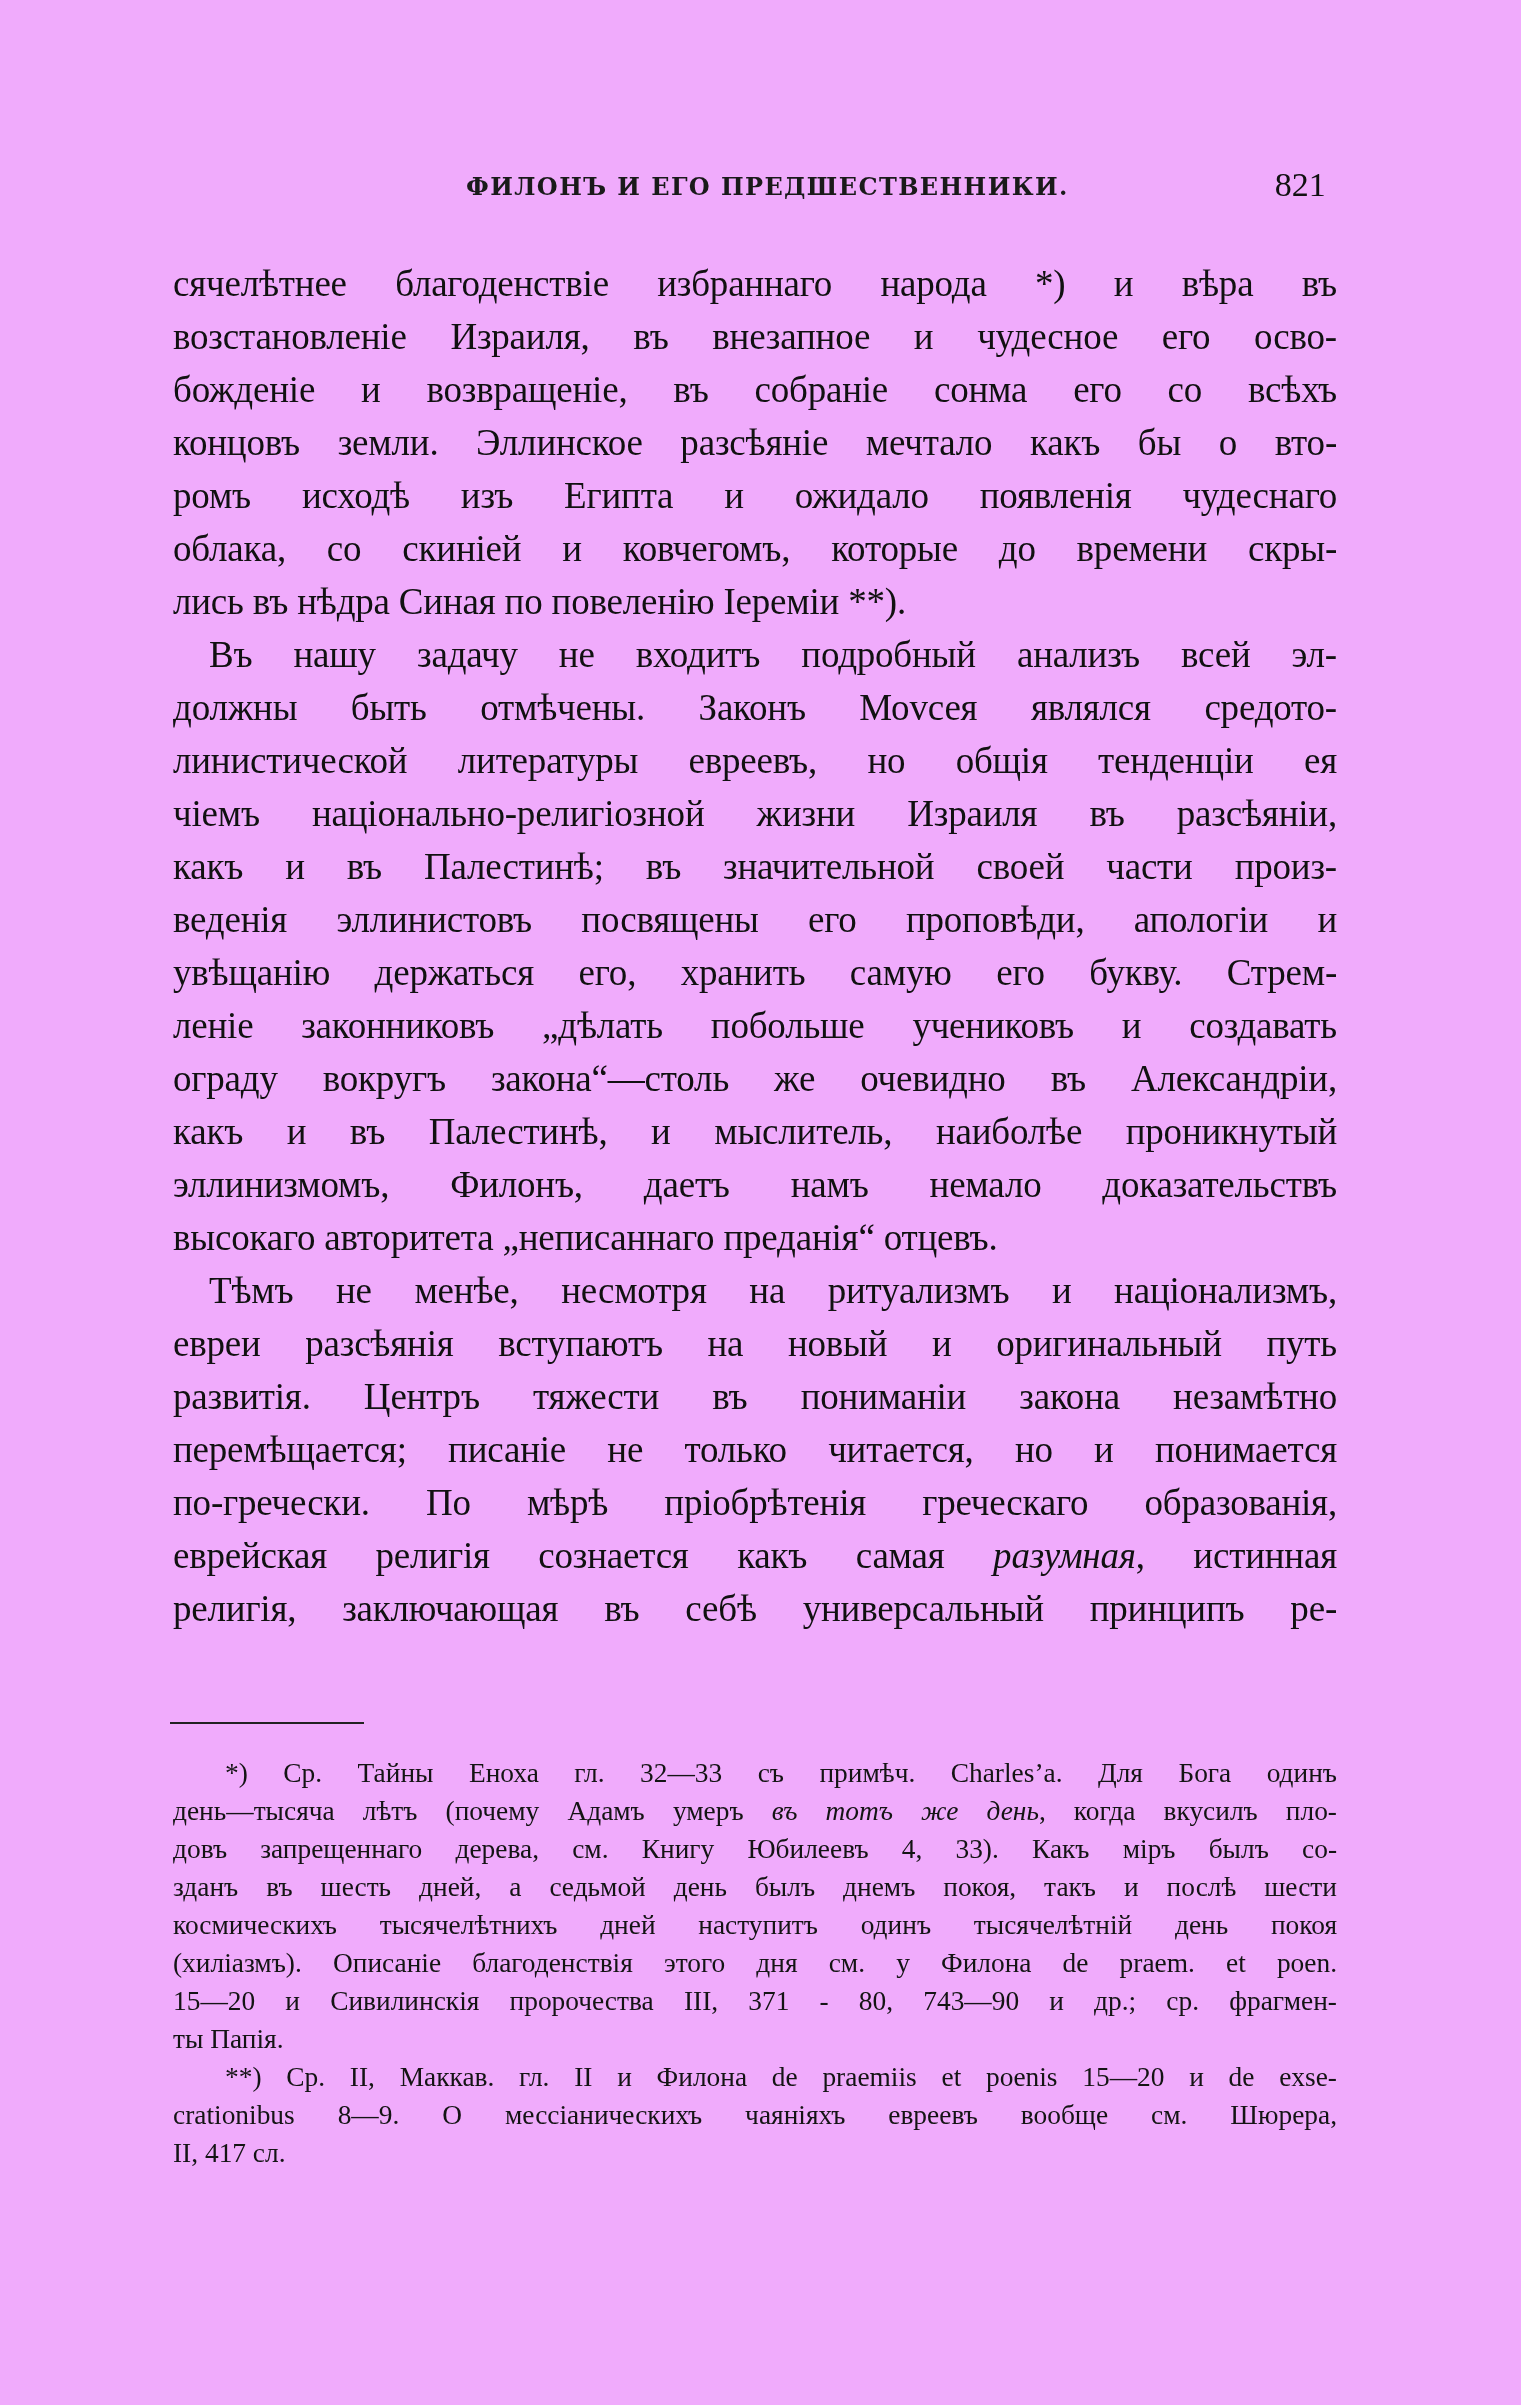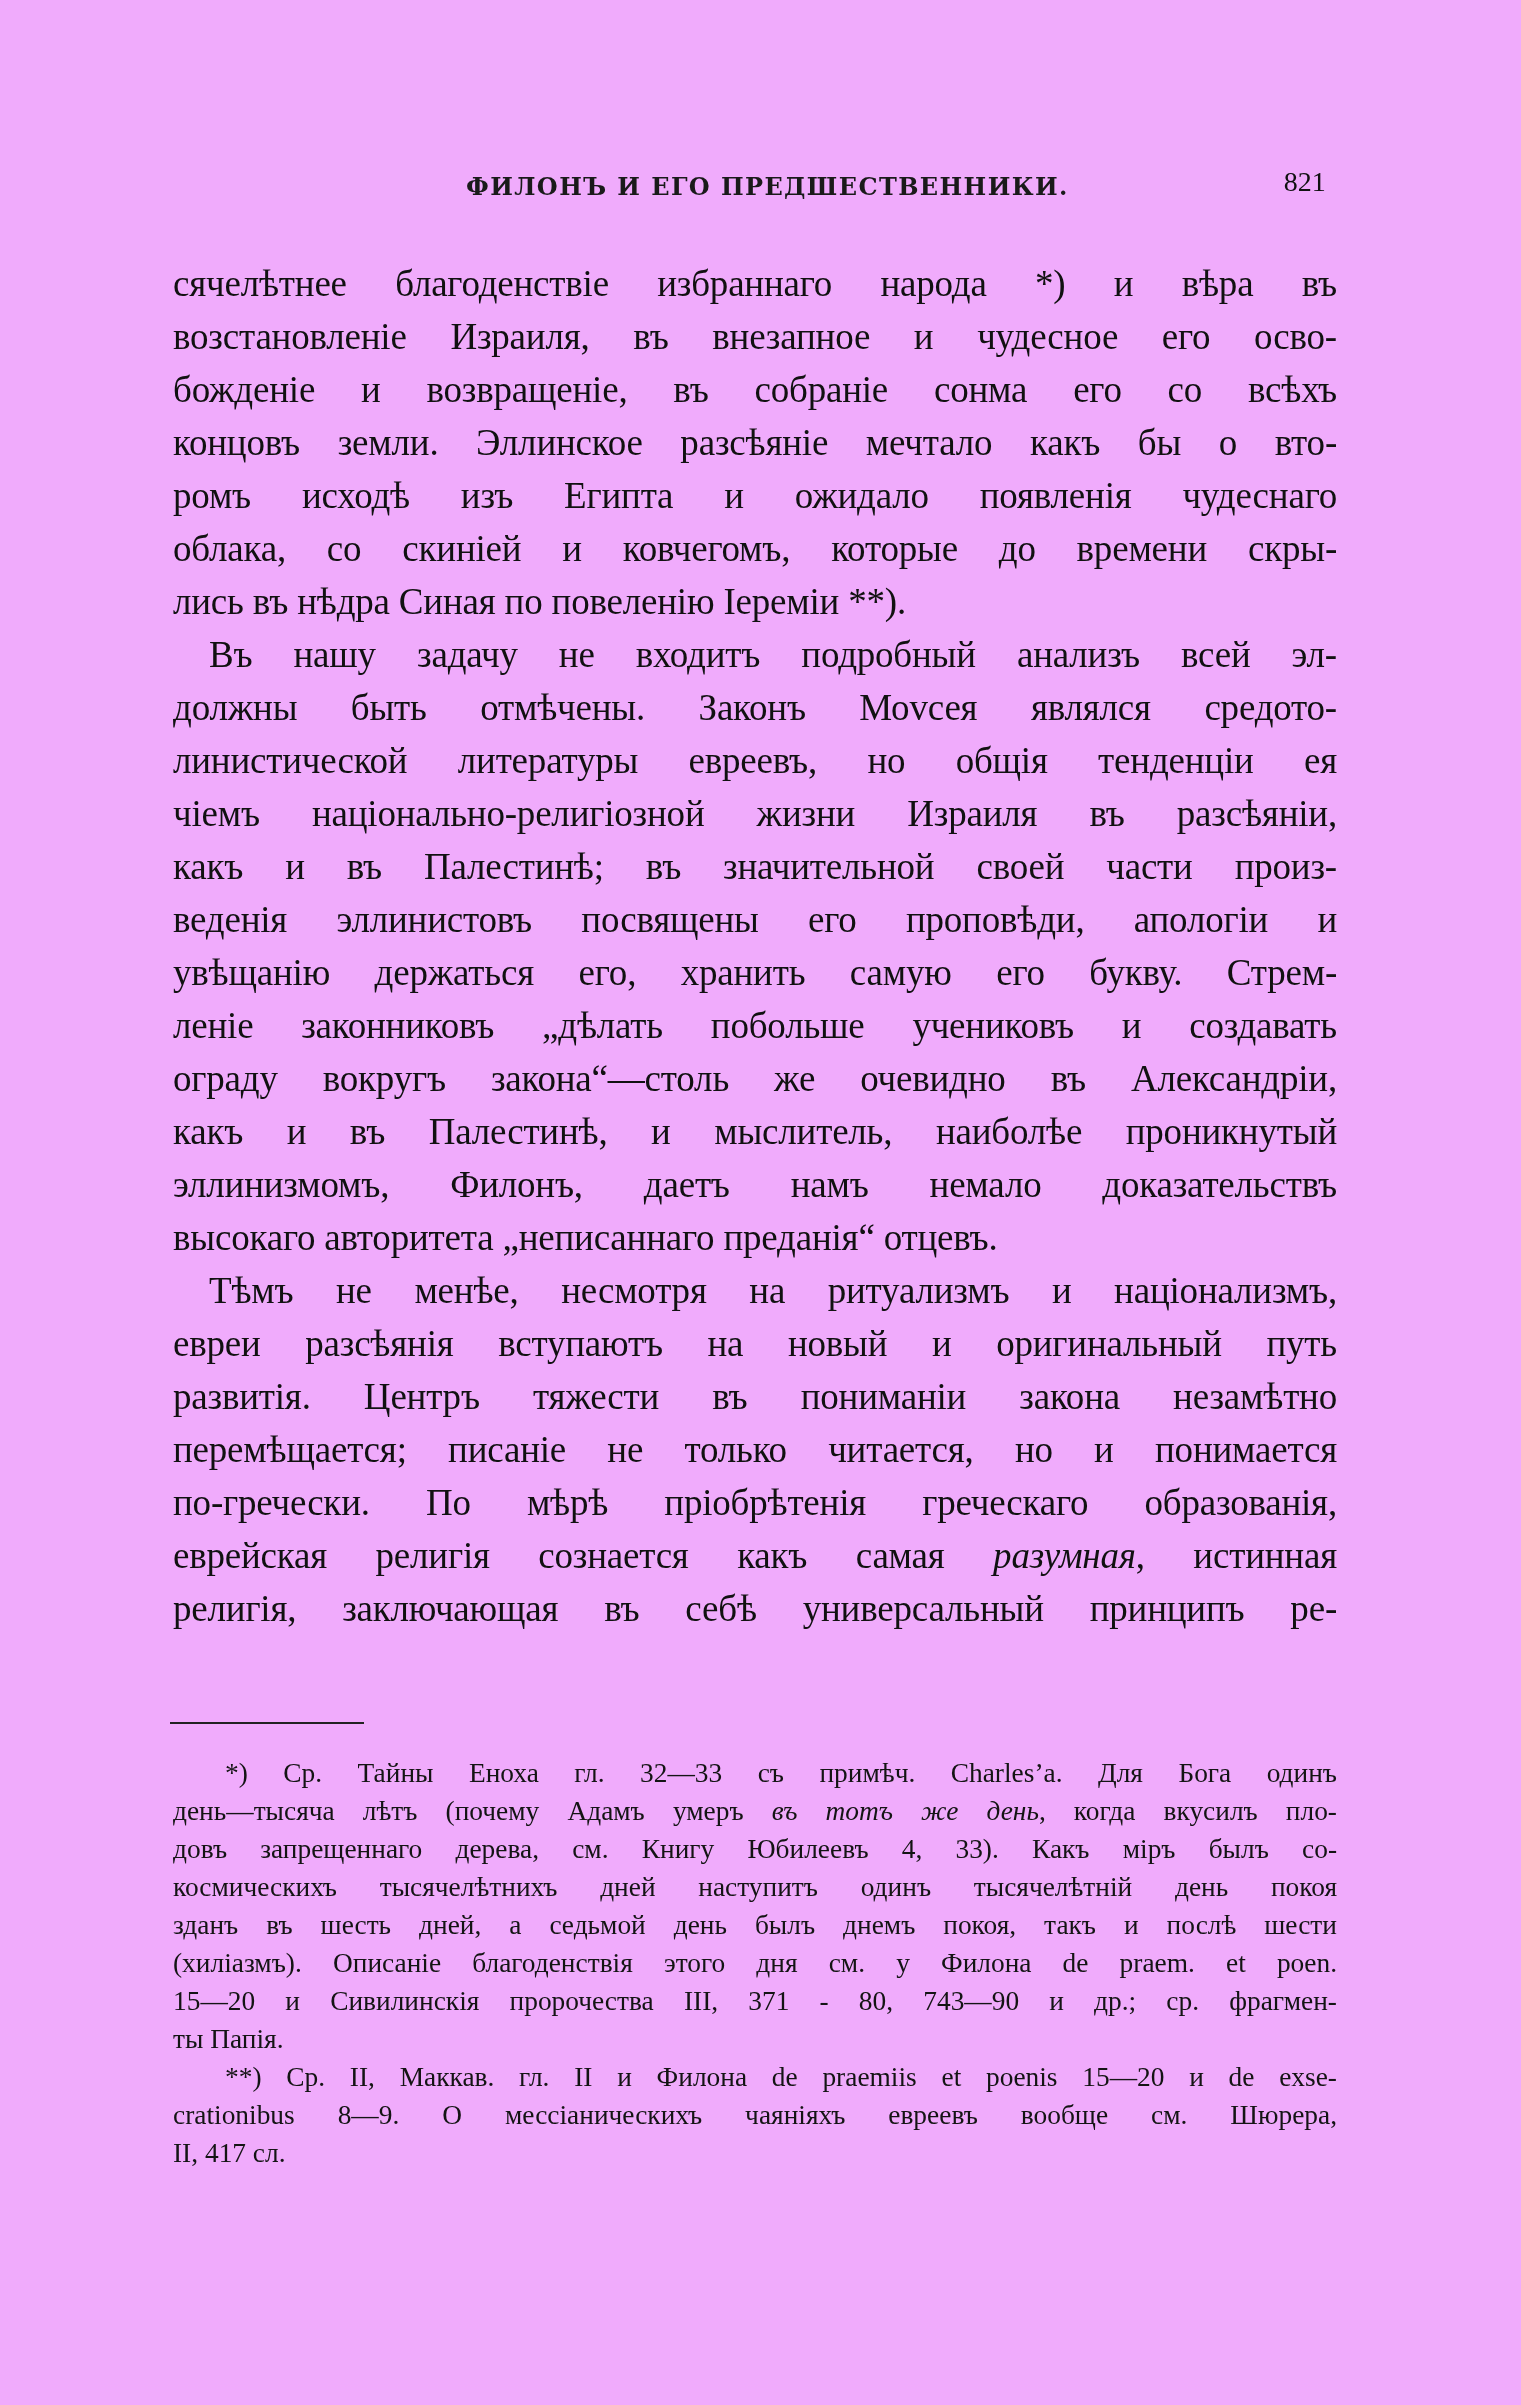--- a/index.html
+++ b/index.html
@@ -1,20 +1,20 @@
 <!DOCTYPE html>
 <html style="font-size:15px"><head>
 <meta charset="utf-8">
 <style>
   html, body { margin: 0; padding: 0; background: #ffffff; }
   body { width: 1522px; height: 2406px; position: relative; overflow: hidden; color: #111; }
   .page { position: absolute; left: 0; top: 0; width: 1522px; height: 2406px; background: #f0abfc; }
   .header { position: absolute; top: 172px; left: 173px; width: 1166px; height: 38px; }
   .running-title { position: absolute; left: 293px; top: 0; font-family: "DejaVu Serif", serif; font-size: 24px; letter-spacing: 1.4px; font-variant: small-caps; text-transform: uppercase; font-weight: bold; color: #1a1a1a; }
-  .page-number { position: absolute; right: 13.2px; top: -5.7px; font-family: "Liberation Serif", serif; font-size: 28px; color: #111; text-align: center; }
+  .page-number { position: absolute; right: 13.2px; top: -5.7px; font-family: "Liberation Serif", serif; font-size: 34px; color: #111; text-align: center; }
   .body-text { position: absolute; left: 173px; top: 257px; width: 1164px; font-family: "Liberation Serif", serif; font-size: 37px; color: #111; }
   .line { height: 53px; line-height: 53px; white-space: nowrap; text-align: justify; text-align-last: justify; overflow: hidden; }
   .line.last { text-align-last: left; }
   .line.indent { padding-left: 36px; }
   .body-text .line { letter-spacing: -0.2px; }
   .rule { position: absolute; left: 170px; top: 1722px; width: 194px; height: 1.9px; background: #222; }
   .footnotes { position: absolute; left: 173px; top: 1754px; width: 1164px; font-family: "Liberation Serif", serif; font-size: 27.4px; color: #141414; }
   .footnotes .line { height: 38px; line-height: 38px; }
   .footnotes .line.indent { padding-left: 52px; }
   .it { font-style: italic; }
@@ -59,22 +59,22 @@
     <div class="line"><span>еврейская религія сознается какъ самая</span> <span class="it">разумная</span><span>, истинная</span></div>
     <div class="line">религія, заключающая въ себѣ универсальный принципъ ре-</div>
   </div>
 
   <div class="rule"></div>
 
   <div class="footnotes">
     <div class="line indent">*) Ср. Тайны Еноха гл. 32—33 съ примѣч. Charles’a. Для Бога одинъ</div>
     <div class="line"><span>день—тысяча лѣтъ (почему Адамъ умеръ</span> <span class="it">въ тотъ же день</span><span>, когда вкусилъ пло-</span></div>
     <div class="line">довъ запрещеннаго дерева, см. Книгу Юбилеевъ 4, 33). Какъ міръ былъ со-</div>
+    <div class="line">зданъ въ шесть дней, а седьмой день былъ днемъ покоя, такъ и послѣ шести</div>
     <div class="line">космическихъ тысячелѣтнихъ дней наступитъ одинъ тысячелѣтній день покоя</div>
-    <div class="line">зданъ въ шесть дней, а седьмой день былъ днемъ покоя, такъ и послѣ шести</div>
     <div class="line">(хиліазмъ). Описаніе благоденствія этого дня см. у Филона de praem. et poen.</div>
     <div class="line">15—20 и Сивилинскія пророчества III, 371 - 80, 743—90 и др.; ср. фрагмен-</div>
     <div class="line last">ты Папія.</div>
 
     <div class="line indent">**) Ср. II, Маккав. гл. II и Филона de praemiis et poenis 15—20 и de exse-</div>
     <div class="line">crationibus 8—9. О мессіаническихъ чаяніяхъ евреевъ вообще см. Шюрера,</div>
     <div class="line last">II, 417 сл.</div>
   </div>
 
 </div>

